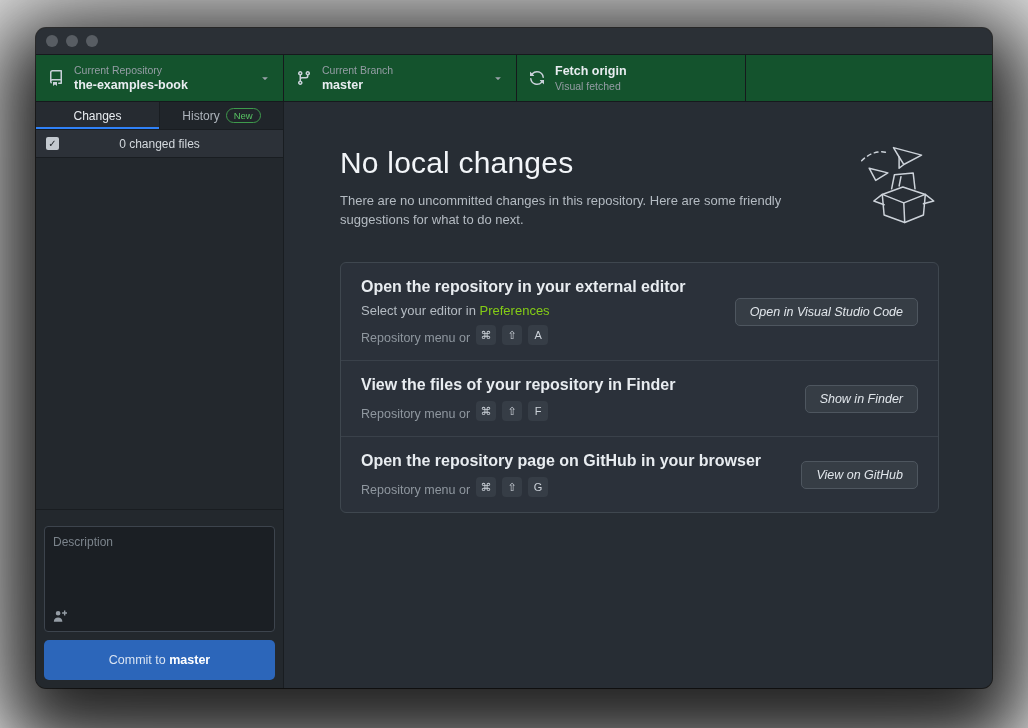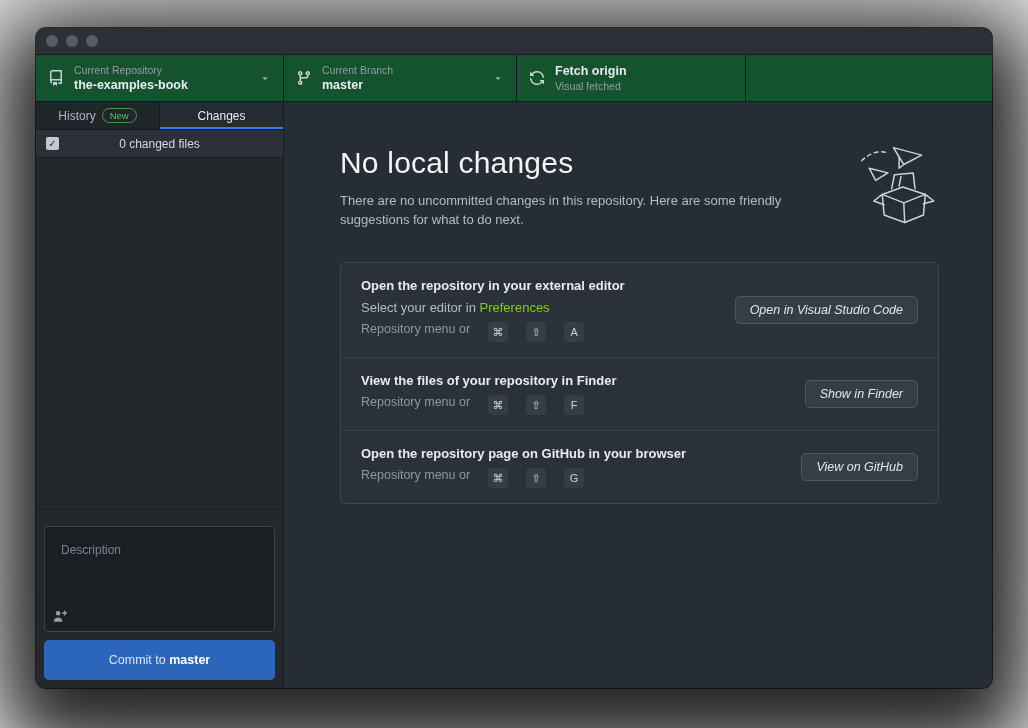--- a/index.html
+++ b/index.html
@@ -40,37 +40,37 @@
   .files-header { height: 28px; background: #2c3138; border-bottom: 1px solid #191d21; position: relative; display: flex; align-items: center; padding: 0 10px; flex: 0 0 auto; }
   .checkbox { width: 13px; height: 13px; border-radius: 2px; background: #c3c9cf; color: #23282d; font-size: 10px; line-height: 13px; text-align: center; cursor: pointer; z-index: 1; }
   .checkbox::after { content: "✓"; }
   .files-label { position: absolute; left: 0; right: 0; text-align: center; font-size: 12px; color: #d4d9de; pointer-events: none; }
   .file-list { flex: 1; background: #23282d; }
   .commit-box { border-top: 1px solid #191d21; padding: 8px; background: #23282d; flex: 0 0 auto; }
   .summary-row { display: flex; align-items: center; gap: 8px; }
   .avatar { width: 26px; height: 26px; border-radius: 50%; background: radial-gradient(circle at 35% 30%, #8a9099, #565c64 70%); border: 1px solid #3a4047; flex: 0 0 auto; }
   .summary-input { flex: 1; height: 26px; background: #1b1f24; border: 1px solid #3d444d; border-radius: 4px; padding: 0 8px; font-size: 12px; color: #e8ecf0; font-family: inherit; outline: none; min-width: 0; }
   .desc-wrap { position: relative; margin-top: 8px; }
-  .desc-input { width: 100%; height: 106px; background: #1b1f24; border: 1px solid #3d444d; border-radius: 4px; padding: 16px; font-size: 12px; color: #e8ecf0; font-family: inherit; resize: none; outline: none; display: block; }
+  .desc-input { width: 100%; height: 106px; background: #1b1f24; border: 1px solid #3d444d; border-radius: 4px; padding: 8px; font-size: 12px; color: #e8ecf0; font-family: inherit; resize: none; outline: none; display: block; }
   .summary-input::placeholder, .desc-input::placeholder { color: #7b838b; }
   .coauthor { position: absolute; left: 8px; bottom: 8px; display: flex; color: #959da5; cursor: pointer; }
   .commit-btn { margin-top: 8px; width: 100%; height: 40px; background: #2c66ba; border: none; border-radius: 5px; color: rgba(255,255,255,.82); font-size: 12.5px; font-family: inherit; cursor: pointer; }
   .commit-btn strong { color: #ffffff; }
   .main { flex: 1; background: #272d34; padding: 44px 53px 0 56px; min-width: 0; }
   .hero { display: flex; justify-content: space-between; align-items: flex-start; }
   .hero h1 { font-size: 30px; font-weight: 400; color: #f2f5f8; letter-spacing: .2px; margin-bottom: 12px; }
   .hero p { font-size: 13px; line-height: 1.45; color: #b4bbc2; max-width: 515px; }
   .illus { flex: 0 0 auto; margin: -4px 0 0 20px; color: #ccd2d9; }
   .suggestions { margin-top: 32px; border: 1px solid #3f474f; border-radius: 6px; background: #2b313a; }
   .sug-row { display: flex; align-items: center; justify-content: space-between; gap: 20px; padding: 15px 20px; }
   .sug-row + .sug-row { border-top: 1px solid #3a414a; }
-  .sug-title { font-size: 13px; font-weight: bold; color: #e8ecf0; margin-bottom: 7px; }
+  .sug-title { font-size: 16px; font-weight: bold; color: #e8ecf0; margin-bottom: 7px; }
   .sug-sub { font-size: 13px; color: #b4bbc2; margin-bottom: 7px; }
   .link { color: #84cc16; cursor: pointer; }
-  .shortcut { display: flex; align-items: flex-start; gap: 18px; font-size: 12.5px; color: #8f979f; }
+  .shortcut { display: flex; align-items: flex-end; gap: 6px; font-size: 12.5px; color: #8f979f; }
   kbd { min-width: 20px; height: 20px; padding: 0 4px; display: inline-flex; align-items: center; justify-content: center; background: #363d46; border-radius: 4px; font-size: 11px; color: #ccd2d9; font-family: inherit; }
   .gh-btn { white-space: nowrap; background: #363d45; border: 1px solid #4e565f; border-radius: 5px; color: #e1e6eb; font-size: 12.5px; padding: 6px 14px; font-family: inherit; cursor: pointer; font-style: italic; }
 </style>
 </head>
 <body>
 
 <div class="window">
 
   <div class="titlebar">
     <span class="tl"></span>
@@ -125,26 +125,26 @@
       </span>
     </div>
 
     <div class="tb-fill"></div>
   </div>
 
   <div class="content">
 
     <div class="sidebar">
       <div class="tabs">
+        <div class="tab active">
+          <span>Changes</span>
+        </div>
         <div class="tab">
           <span>History</span>
           <span class="badge">New</span>
-        </div>
-        <div class="tab active">
-          <span>Changes</span>
         </div>
       </div>
 
       <div class="files-header">
         <span class="checkbox"></span>
         <span class="files-label">0 changed files</span>
       </div>
 
       <div class="file-list"></div>
 

